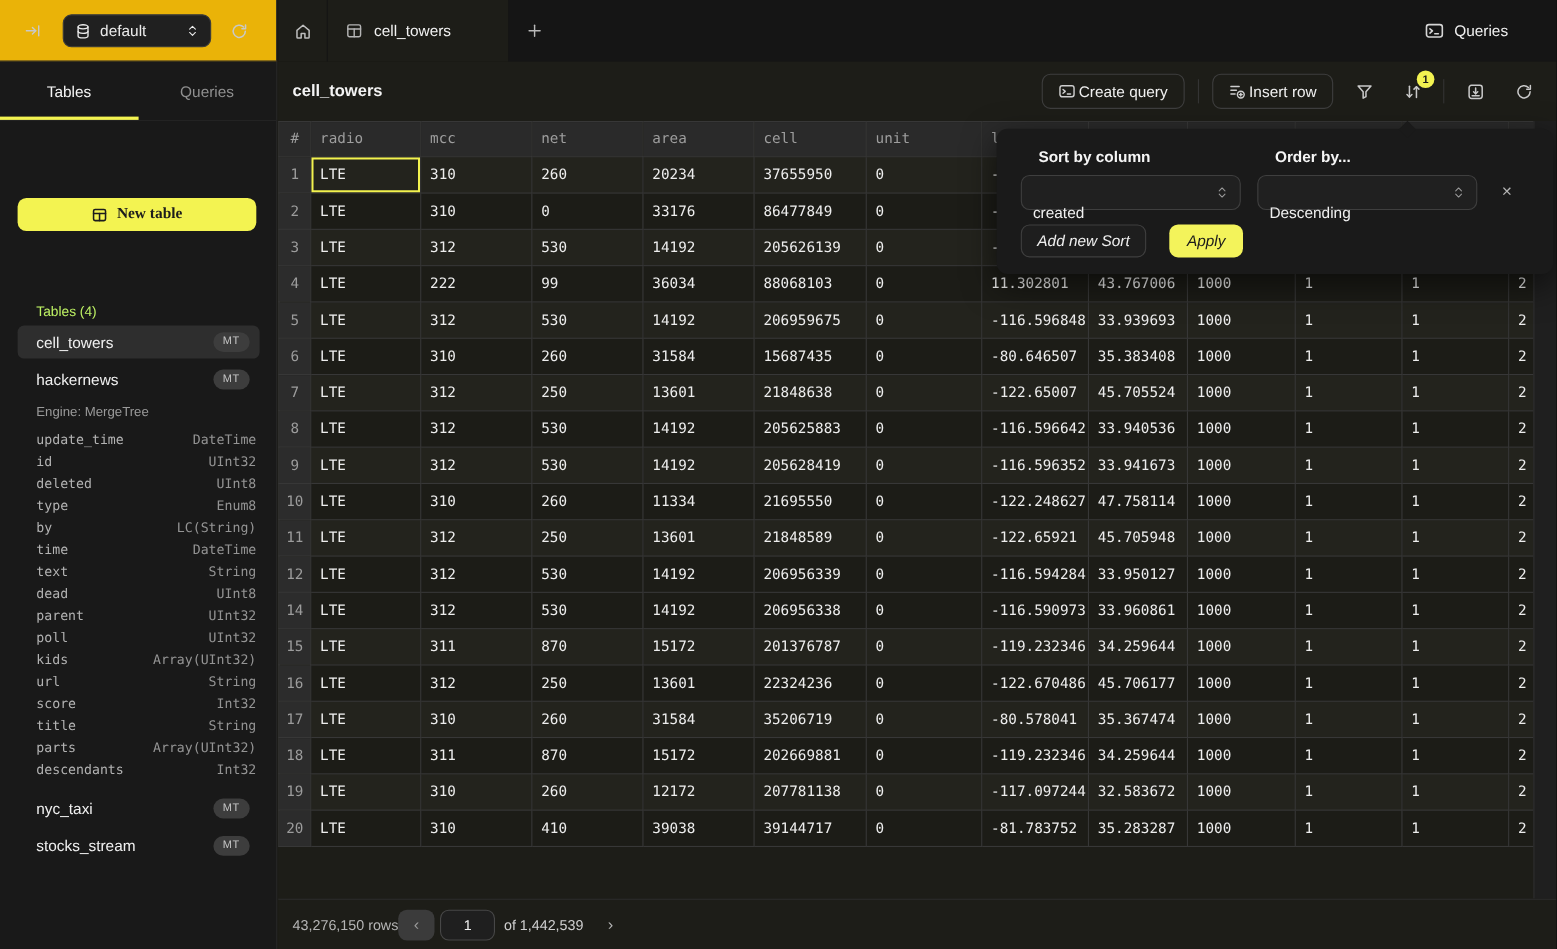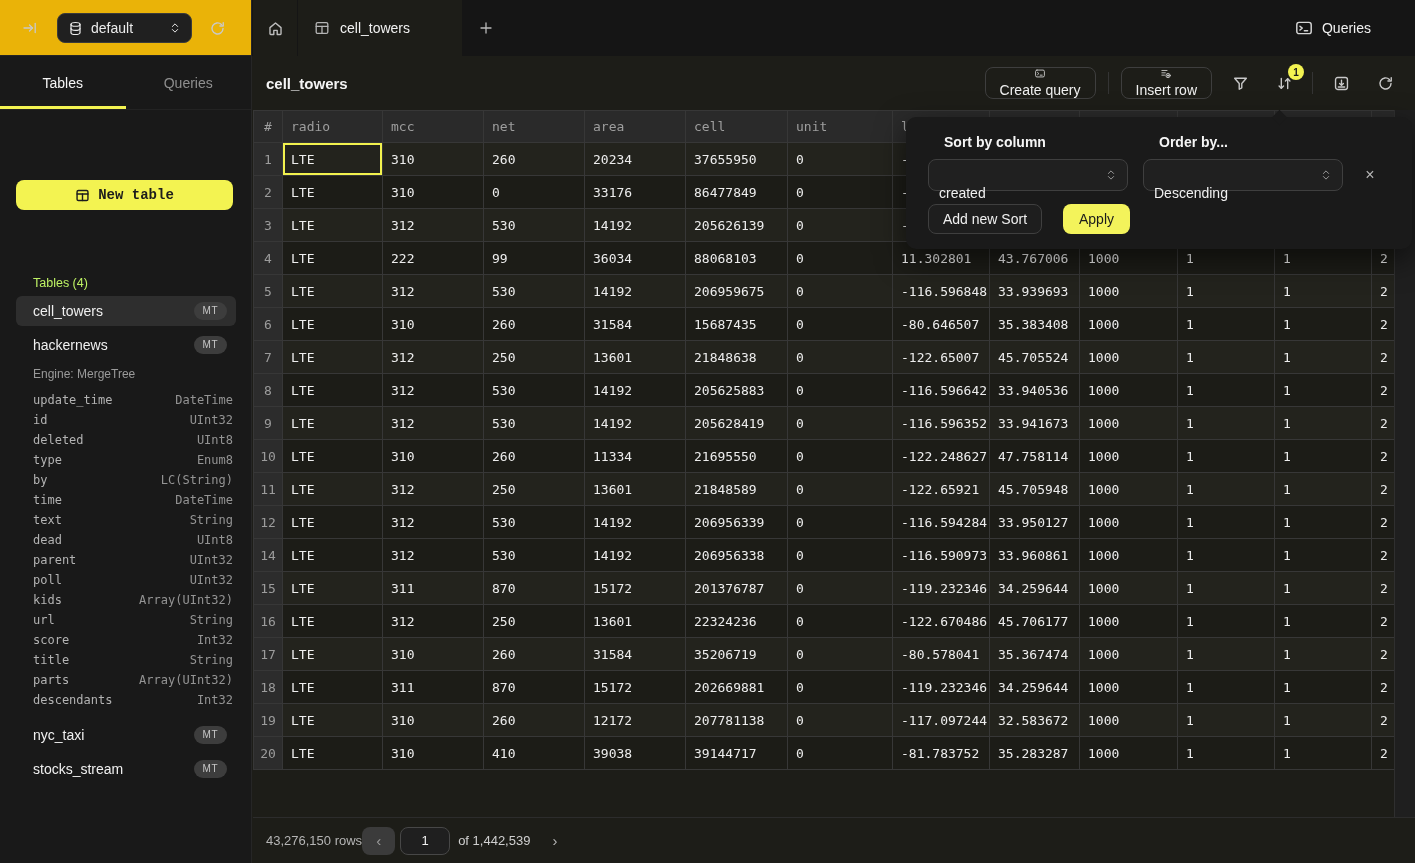--- a/index.html
+++ b/index.html
@@ -36,21 +36,21 @@
            border-right:1px solid #262626;}
   .side-tabs{display:flex;height:54px;border-bottom:1px solid #232323;}
   .side-tab{flex:1;display:flex;align-items:center;justify-content:center;font-size:14px;
             color:#8f8f8f;cursor:pointer;position:relative;}
   .side-tab.active{color:#f5f5f5;}
   .side-tab.active::after{content:"";position:absolute;left:0;right:0;bottom:0;height:3px;
             background:#f3f351;}
   .new-table{position:absolute;left:16px;top:124px;width:217px;height:30px;background:#f3f351;
             border:none;border-radius:8px;display:flex;align-items:center;justify-content:center;
             gap:8px;font-size:14px;font-weight:600;color:#1c1c1c;cursor:pointer;
-            font-family:Liberation Mono, monospace;}
+            font-family:Liberation Serif, serif;}
   .search-box{position:absolute;left:16px;top:170px;width:217px;height:32px;border:1px solid #3a3a3a;
             border-radius:8px;display:flex;align-items:center;gap:8px;padding:0 11px;color:#8a8a8a;}
   .search-box input{flex:1;background:none;border:none;outline:none;color:#e8e8e8;font-size:14px;
             font-family:"Liberation Sans",sans-serif;}
   .search-box input::placeholder{color:#8a8a8a;}
   .section-label{position:absolute;left:33px;top:220px;font-size:12.5px;color:#bef264;}
   .tables-list{position:absolute;left:16px;top:236px;right:15px;}
   .tbl-item{height:30px;display:flex;align-items:center;justify-content:space-between;
             padding:0 9px 0 17px;margin:4px 0;border-radius:6px;font-size:14px;color:#f0f0f0;
             cursor:pointer;}
@@ -64,21 +64,21 @@
   .ftype{color:#949494;}
 
   
   .main{position:absolute;left:253px;top:56px;right:0;bottom:0;background:#1d1d18;}
   .main-head{position:relative;height:54px;}
   .page-title{position:absolute;left:13px;top:50%;transform:translateY(-50%);font-size:15px;
             font-weight:600;margin:0;color:#f4f4f4;}
   .actions{position:absolute;right:14px;top:11px;height:32px;display:flex;align-items:center;gap:12px;}
   .btn{height:32px;display:flex;align-items:center;gap:3px;padding:0 14px;border:1px solid #3e3e3e;
             background:transparent;border-radius:8px;color:#f0f0f0;font-size:14px;cursor:pointer;
-            font-family:"Liberation Sans",sans-serif;white-space:nowrap;flex-direction:column;}
+            font-family:"Liberation Sans",sans-serif;white-space:nowrap;}
   .btn .b-ic{color:#cfcfcf;}
   .tool-sep{width:1px;height:22px;background:#343434;}
   .tool-btn{width:32px;height:32px;position:relative;}
   .sort-badge{position:absolute;top:-3px;right:-4px;min-width:16px;height:16px;border-radius:999px;
             background:#f3f351;color:#1b1b1b;font-size:10px;font-weight:700;display:flex;
             align-items:center;justify-content:center;padding:0 4px;}
 
   
   .grid-wrap{position:absolute;left:0;top:54px;}
   table.grid{border-collapse:collapse;table-layout:fixed;}
@@ -116,21 +116,21 @@
             transform:rotate(45deg);}
   .pop-label{position:absolute;top:17px;font-size:14px;font-weight:600;color:#f5f5f5;margin-left:16px;}
   .pop-select{position:absolute;top:42px;width:200px;height:32px;background:#202020;
             border:1px solid #3f3f3f;border-radius:8px;display:flex;align-items:center;
             padding:0 10px;font-size:14px;color:#f0f0f0;cursor:pointer;}
   .pop-select .lbl{flex:1;margin-top:36px;}
   .pop-select .updown{color:#9a9a9a;}
   .pop-close{position:absolute;left:452px;top:46px;width:24px;height:24px;background:none;border:none;
             color:#b5b5b5;font-size:16px;cursor:pointer;}
   .pop-btn{position:absolute;top:87px;height:30px;border-radius:8px;font-size:14px;cursor:pointer;
-            font-family:"Liberation Sans",sans-serif;padding:0 14px;}
+            font-family:"Liberation Sans",sans-serif;padding:0 14px;font-style:italic;}
   .add-sort{left:22px;background:#1e1e1e;border:1px solid #3f3f3f;color:#f0f0f0;}
   .apply{left:157px;background:#f3f35b;border:none;color:#1b1b1b;padding:0 16px;}
 
   .ic{stroke:currentColor;fill:none;stroke-width:1.3;stroke-linecap:round;stroke-linejoin:round;}
 </style>
 </head>
 <body>
 
 <div class="app">
 

